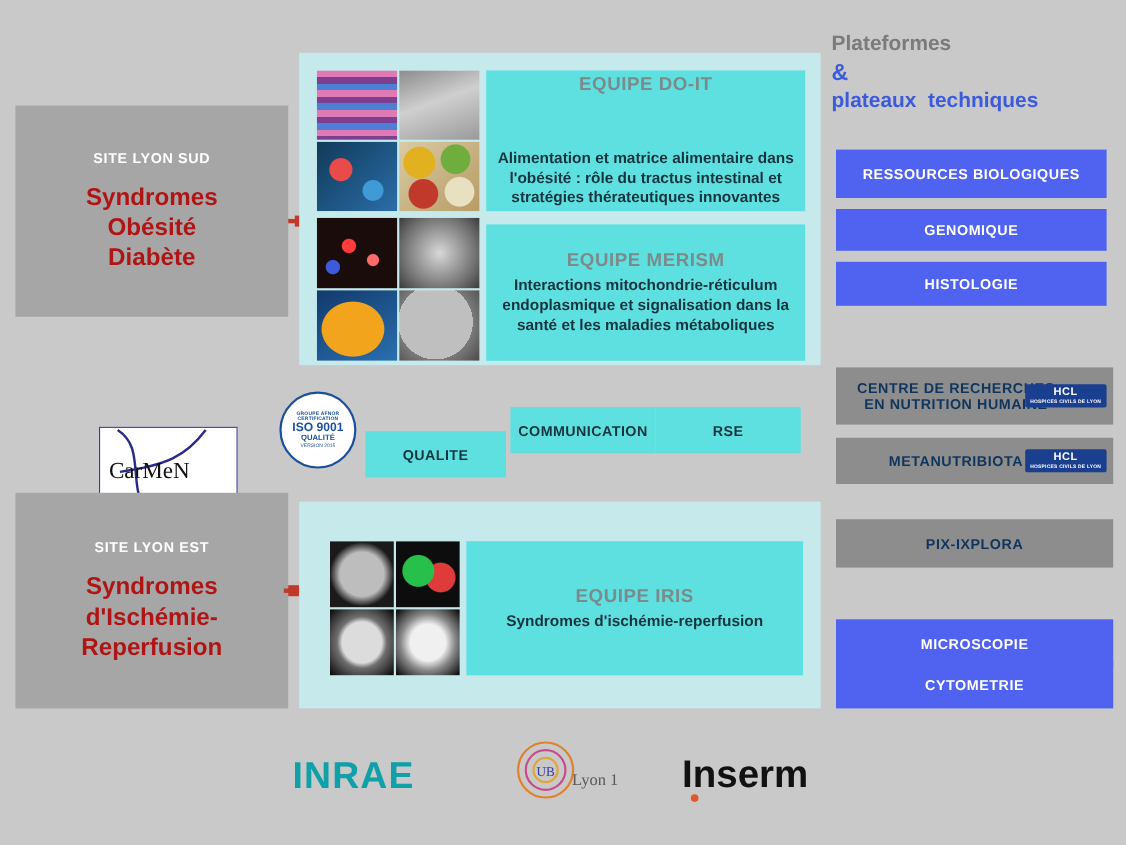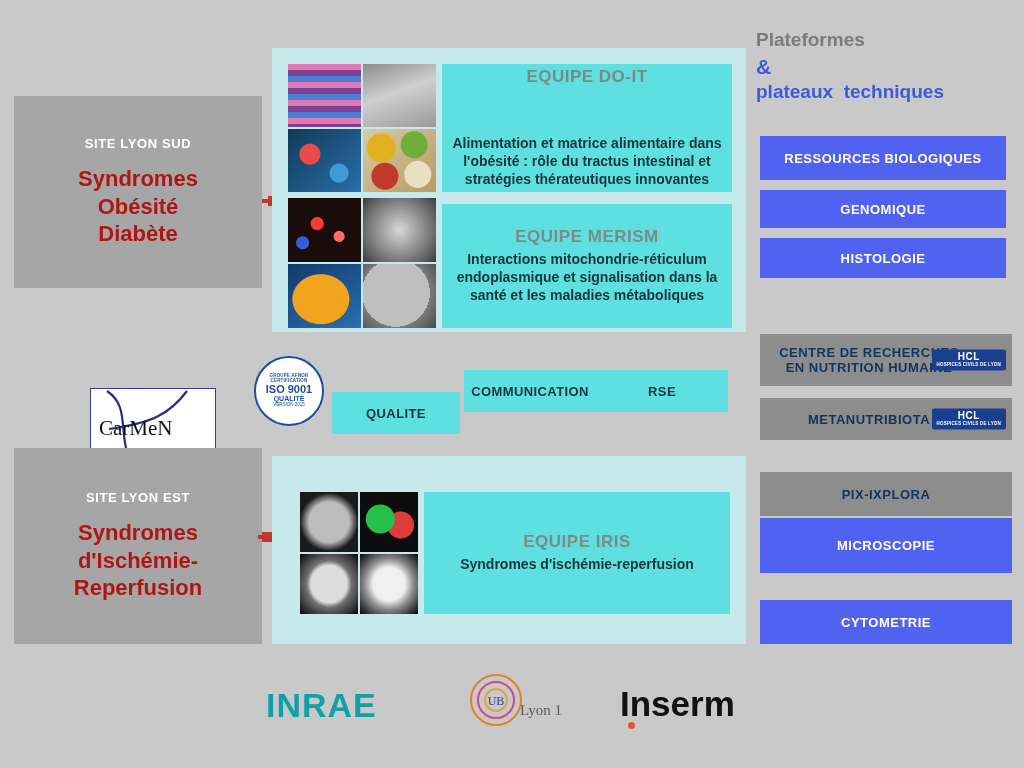--- a/index.html
+++ b/index.html
@@ -233,21 +233,21 @@
 
 <div class="abs plat-btn grey" style="left:760px;top:398px;width:252px;height:42px;position:absolute;">
   <span style="padding-right:34px;">METANUTRIBIOTA</span>
   <span class="hcl-badge">
     <span>HCL</span>
     <span class="sub">HOSPICES CIVILS DE LYON</span>
   </span>
 </div>
 
 <div class="abs plat-btn greyblue" style="left:760px;top:472px;width:252px;height:44px;">PIX-IXPLORA</div>
-<div class="abs plat-btn" style="left:760px;top:518px;width:252px;height:55px;">MICROSCOPIE</div>
+<div class="abs plat-btn" style="left:760px;top:563px;width:252px;height:44px;">MICROSCOPIE</div>
 <div class="abs plat-btn" style="left:760px;top:600px;width:252px;height:44px;">CYTOMETRIE</div>
 
 <div class="abs inrae-logo" style="left:266px;top:686px;">INRAE</div>
 
 <div class="abs" style="left:462px;top:672px;width:140px;height:58px;">
   <svg width="70" height="58" viewBox="0 0 70 58" style="position:absolute;left:0;top:0;">
     <circle cx="34" cy="28" r="25" fill="none" stroke="#e0822a" stroke-width="2"></circle>
     <circle cx="34" cy="28" r="18" fill="none" stroke="#c94b8c" stroke-width="2"></circle>
     <circle cx="34" cy="28" r="11" fill="none" stroke="#e0a53a" stroke-width="2"></circle>
     <text x="34" y="33" font-size="12" fill="#3a3a9c" text-anchor="middle" font-family="Liberation Serif, serif">UB</text>

